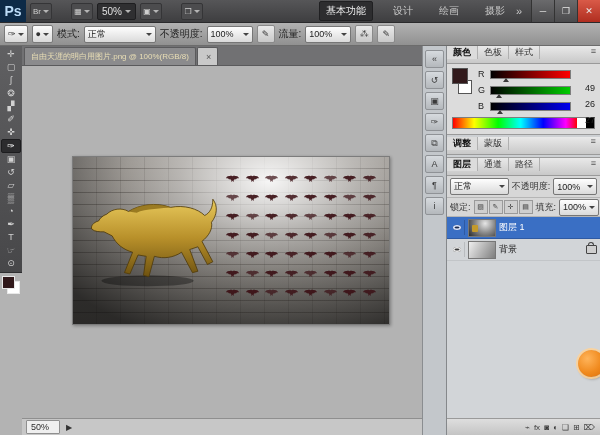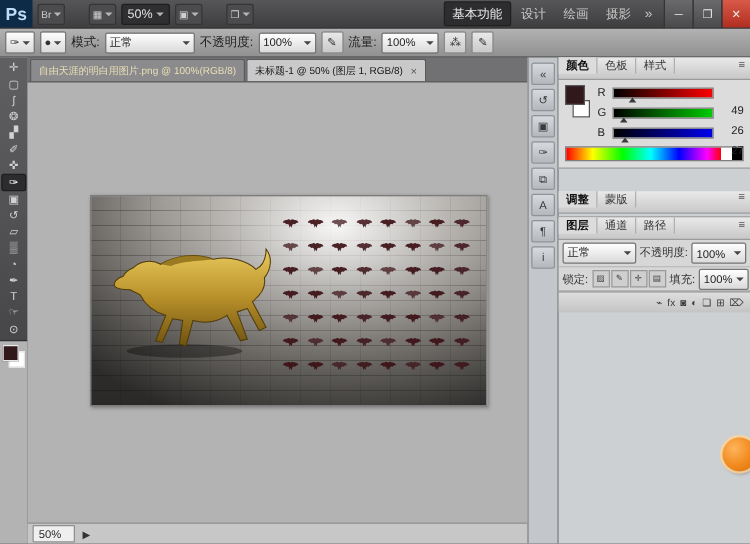--- a/index.html
+++ b/index.html
@@ -14,21 +14,21 @@
   .ps-logo{width:26px;height:22px;background:#0d2a47;color:#bcdcf8;font-weight:bold;
            display:flex;align-items:center;justify-content:center;font-size:14px;}
   .abgroup{display:flex;align-items:flex-start;gap:19px;margin-left:4px;}
   .abicon{height:15px;min-width:16px;padding:0 2px;background:#4c4c4e;border:1px solid #353537;border-radius:2px;
           display:inline-flex;align-items:center;justify-content:center;color:#cfcfcf;font-size:8px;}
   .abicon::after{content:"";margin-left:2px;border-left:3px solid transparent;border-right:3px solid transparent;border-top:3px solid #b5b5b5;}
   .zoombox{height:15px;margin-left:4px;background:#2f2f31;border:1px solid #1e1e20;border-radius:2px;
            display:inline-flex;align-items:center;padding:0 4px;gap:3px;color:#e0e0e0;}
   .zoombox::after{content:"";border-left:3px solid transparent;border-right:3px solid transparent;border-top:3px solid #b5b5b5;}
   .spacer{flex:1;}
-  .wsgroup{display:flex;align-items:center;gap:2px;text-align:right;}
+  .wsgroup{display:flex;align-items:center;gap:14px;text-align:right;}
   .wsgroup .ws{padding:2px 6px;border-radius:2px;color:#c8c8c8;cursor:default;white-space:nowrap;}
   .wsgroup .ws.selected{background:#2d2d2f;border:1px solid #202022;color:#ececec;}
   .overflow{padding:0 5px;color:#c8c8c8;font-size:11px;}
   .winctl{display:flex;height:22px;margin-left:4px;}
   .winctl .wbtn{width:22px;height:22px;display:flex;align-items:center;justify-content:center;
                 font-size:9px;color:#e8e8e8;background:linear-gradient(#6a6a6c,#4a4a4c);border-left:1px solid #333;}
   .winctl .wbtn:last-child{background:linear-gradient(#d95a48,#b02e20);}
 
   
   .optionsbar{height:22px;flex:0 0 22px;background:linear-gradient(#b2b2b2,#919191);
@@ -108,21 +108,21 @@
   .slabel{width:8px;color:#222;}
   .strack{flex:1;height:7px;border:1px solid #7e7e7e;position:relative;}
   .strack.r{background:linear-gradient(to right,#000,#f00);}
   .strack.g{background:linear-gradient(to right,#000,#0c0);}
   .strack.b{background:linear-gradient(to right,#000,#00e);}
   .sthumb{position:absolute;top:7px;width:0;height:0;border-left:3px solid transparent;border-right:3px solid transparent;border-bottom:4px solid #3a3a3a;transform:translateX(-3px);}
   .sval{width:20px;text-align:right;color:#222;margin-top:28px;}
   .spectrum{margin-top:5px;height:10px;border:1px solid #7e7e7e;
             background:linear-gradient(to right,#f00 0%,#ff0 15%,#0f0 32%,#0ff 48%,#00f 64%,#f0f 80%,#f00 88%,#fff 88%,#fff 94%,#000 94%,#000 100%);}
 
-  .adjheader{margin-top:18px;font-family:Liberation Mono, monospace;}
+  .adjheader{margin-top:2px;font-family:Liberation Mono, monospace;}
   .layersgroup{flex:1;display:flex;flex-direction:column;min-height:0;margin-top:2px;border-top:1px solid #9a9a9a;}
   .blendrow{height:21px;flex:0 0 21px;background:#d7d7d7;display:flex;align-items:center;gap:3px;padding:0 3px;border-bottom:1px solid #b5b5b5;}
   .plbl{color:#333;white-space:nowrap;}
   .lockrow{height:18px;flex:0 0 18px;background:#d7d7d7;display:flex;align-items:center;gap:3px;padding:0 3px;border-bottom:1px solid #b5b5b5;}
   .lockgrp{display:inline-flex;gap:1px;}
   .lockgrp .lkicon{width:12px;height:12px;border:1px solid #9a9a9a;background:#cfcfcf;display:inline-flex;
                    align-items:center;justify-content:center;font-size:7px;color:#444;}
   .layerslist{flex:1;background:#d2d5d8;overflow:hidden;display:flex;flex-direction:column;}
   .layerrow{height:21px;flex:0 0 21px;display:flex;align-items:center;gap:3px;padding:0 3px;border-bottom:1px solid #c2c5c8;}
   .layerrow.selected{background:#3a6fc4;color:#fff;border-bottom-color:#2e5aa3;}
@@ -229,21 +229,20 @@
         <span class="bgc" style="background: rgb(255, 255, 255);"></span>
       </div>
     </div>
 
     <div class="center">
       <div class="tabsrow">
         <div class="tab inactive">
           <span>自由天涯的明白用图片.png @ 100%(RGB/8)</span>
         </div>
         <div class="tab active">
-          <span>未标题-1 @ 50% (图层 1, RGB/8)</span>
           <span class="tabclose">×</span>
         </div>
       </div>
 
       <div class="canvasarea">
         <div class="docimage">
           <svg class="horse-svg" viewBox="0 0 100 72">
             <defs>
               <linearGradient id="goldgrad" x1="0" y1="0" x2="0" y2="1">
                 <stop offset="0" stop-color="#e8c95c"></stop>
@@ -514,20 +513,37 @@
               <span class="lkicon">▨</span>
               <span class="lkicon">✎</span>
               <span class="lkicon">✛</span>
               <span class="lkicon">▤</span>
             </span>
           <span class="plbl">填充:</span>
           <span class="dd w40">
               <span>100%</span>
             </span>
         </div>
+        <div class="layerslist">
+          <div class="layerrow selected">
+            <span class="eyebox">
+                <i class="eye"></i>
+              </span>
+            <span class="thumb t1"></span>
+            <span class="lname">图层 1</span>
+          </div>
+          <div class="layerrow">
+            <span class="eyebox">
+                <i class="eye"></i>
+              </span>
+            <span class="thumb t2"></span>
+            <span class="lname">背景</span>
+            <span class="lockmark"></span>
+          </div>
+        </div>
         <div class="pbottom">
             <span class="pbicon">⌁</span>
             <span class="pbicon">fx</span>
             <span class="pbicon">◙</span>
             <span class="pbicon">◐</span>
             <span class="pbicon">❏</span>
             <span class="pbicon">⊞</span>
             <span class="pbicon">⌦</span>
           </div>
       </div>

